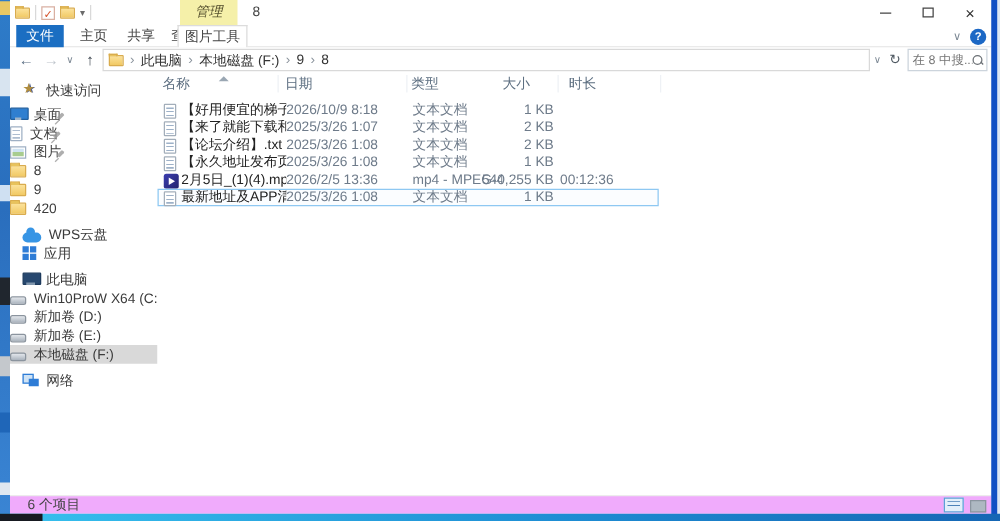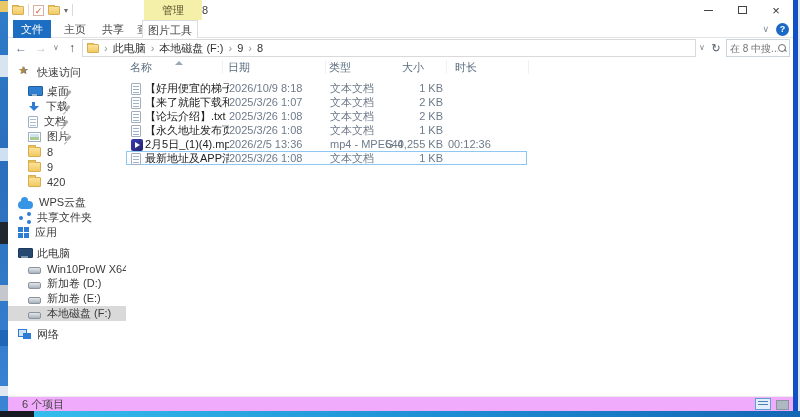--- a/index.html
+++ b/index.html
@@ -15,21 +15,21 @@
   .taskbar-strip { position:absolute; left:0; top:411px; width:800px; height:6px; background:linear-gradient(90deg,#35bdec 34px,#1e8ed4 55%,#1566b4); z-index:6; }
   .taskbar-strip .start { position:absolute; left:0; top:0; width:34px; height:6px; background:#171a21; }
 
   
   .win { position:absolute; left:8px; top:0; width:785px; height:411px; background:#fff; z-index:4; }
 
   
   .titlebar { position:absolute; left:0; top:0; width:785px; height:20px; background:#fff; }
   .qat { position:absolute; left:4px; top:2px; height:16px; display:flex; align-items:center; gap:4px; }
   .qat .sep { width:1px; height:12px; background:#d9d9d9; }
-  .ctx-group { position:absolute; left:136px; top:0; width:58px; height:20px; background:#f5f0a9; color:#56512f; text-align:center; line-height:20px; font-size:11px; }
+  .ctx-group { position:absolute; left:136px; top:0; width:46px; height:20px; background:#f5f0a9; color:#56512f; text-align:center; line-height:20px; font-size:11px;font-style:italic; }
   .win-title { position:absolute; left:194px; top:0; height:20px; line-height:20px; color:#444; font-size:11px; }
   .win-controls { position:absolute; right:0; top:0; height:20px; display:flex; }
   .wc { width:34px; height:20px; display:flex; align-items:center; justify-content:center; color:#333; }
   .wc .min-glyph { width:9px; height:1px; background:#444; display:inline-block; }
   .wc .max-glyph { width:9px; height:8px; border:1px solid #444; display:inline-block; }
   .wc.close { font-size:13px; }
 
   
   .tabrow { position:absolute; left:0; top:20px; width:785px; height:18px; background:#fff; border-bottom:1px solid #e4e4e4; }
   .tab { position:absolute; top:0; height:18px; line-height:18px; text-align:center; color:#444; font-size:11px; }
@@ -63,21 +63,21 @@
 
   
   .main { position:absolute; left:0; top:58px; width:785px; height:338px; }
 
   
   .sidebar { position:absolute; left:0; top:0; width:118px; height:338px; overflow:hidden; padding-top:7px; }
   .srow { position:relative; height:15px; display:flex; align-items:center; white-space:nowrap; }
   .srow.sect { margin-top:6px; }
   .srow:first-child { margin-bottom:4px; }
   .srow.lv1 { padding-left:10px; }
-  .srow.lv2 { padding-left:20px; }
+  .srow.lv2 { }
   .srow .s-lb { margin-left:6px; overflow:hidden; color:#3b3b3b; }
   .srow.sel { background:#d9d9d9; }
   .s-pin { position:absolute; right:6px; top:3px; }
   .ic { position:relative; display:inline-block; flex:none; }
 
   
   .ic-star { width:13px; height:13px; }
   .ic-star::before { content:"★"; position:absolute; left:0; top:-2px; font-size:11px; color:#b08d3e; text-shadow:1px 0 0 #55628c; }
   .ic-desktop { width:13px; height:11px; }
   .ic-desktop::before { content:""; position:absolute; left:0; top:0; width:13px; height:8px; background:#2f7fd0; border:1px solid #215f9e; border-radius:1px; }
@@ -233,25 +233,20 @@
     <span class="ic s-ic ic-star"></span>
     <span class="s-lb">快速访问</span>
 
   </div>
           <div class="srow lv2">
     <span class="ic s-ic ic-desktop"></span>
     <span class="s-lb">桌面</span>
     <span class="ic ic-pin s-pin"></span>
   </div>
           <div class="srow lv2">
-    <span class="ic s-ic ic-download"></span>
-    <span class="s-lb">下载</span>
-    <span class="ic ic-pin s-pin"></span>
-  </div>
-          <div class="srow lv2">
     <span class="ic s-ic ic-document"></span>
     <span class="s-lb">文档</span>
     <span class="ic ic-pin s-pin"></span>
   </div>
           <div class="srow lv2">
     <span class="ic s-ic ic-pictures"></span>
     <span class="s-lb">图片</span>
     <span class="ic ic-pin s-pin"></span>
   </div>
           <div class="srow lv2">
@@ -265,25 +260,20 @@
 
   </div>
           <div class="srow lv2">
     <span class="ic s-ic ic-folder"></span>
     <span class="s-lb">420</span>
 
   </div>
           <div class="srow lv1 sect">
     <span class="ic s-ic ic-cloud"></span>
     <span class="s-lb">WPS云盘</span>
-
-  </div>
-          <div class="srow lv1">
-    <span class="ic s-ic ic-share"></span>
-    <span class="s-lb">共享文件夹</span>
 
   </div>
           <div class="srow lv1">
     <span class="ic s-ic ic-apps"></span>
     <span class="s-lb">应用</span>
 
   </div>
           <div class="srow lv1 sect">
     <span class="ic s-ic ic-computer"></span>
     <span class="s-lb">此电脑</span>

